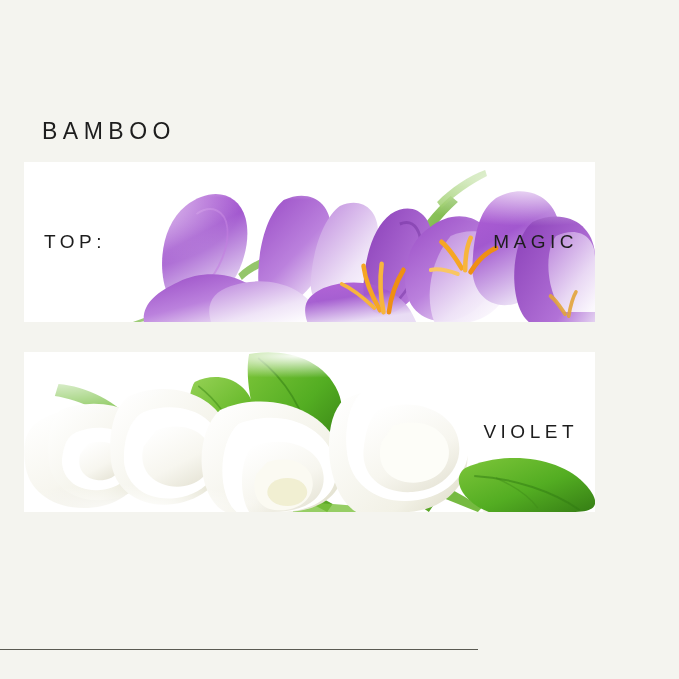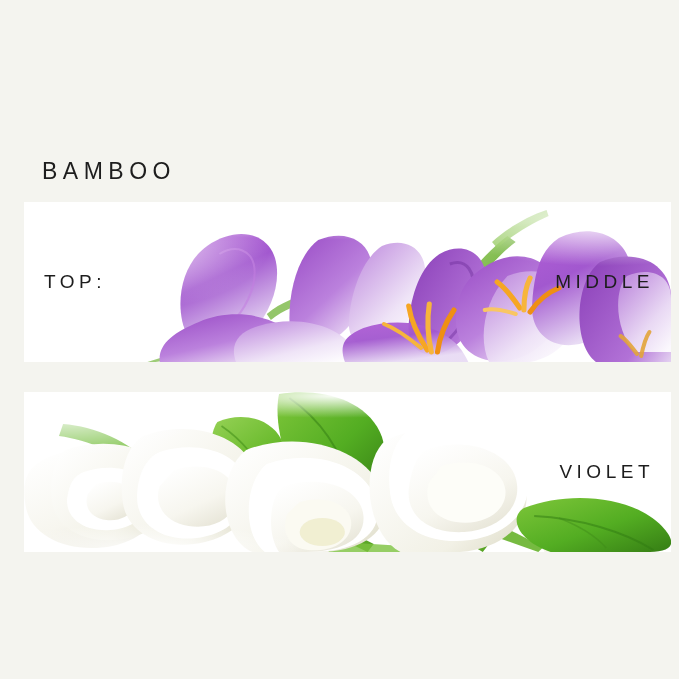--- a/index.html
+++ b/index.html
@@ -12,40 +12,39 @@
     background: #f4f4ef;
     font-family: "Liberation Sans", sans-serif;
     overflow: hidden;
     position: relative;
   }
 
   .page {
     position: absolute;
     inset: 0;
     background: #f4f4ef;
-    margin-top: 40px;
   }
 
   
   .product-title {
     position: absolute;
     left: 42px;
     top: 118px;
     font-size: 23px;
     font-weight: 300;
     letter-spacing: 5.5px;
     color: #1d1d1d;
     white-space: nowrap;
   }
 
   
   .banner {
     position: absolute;
     left: 24px;
-    width: 647px;
+    width: 571px;
     height: 160px;
     background: #ef4444;
     overflow: hidden;
   }
   .banner-top    { top: 162px; }
   .banner-middle { top: 352px; }
 
   .banner-label,
   .banner-value {
     position: absolute;
@@ -181,21 +180,21 @@
           <path d="M600 154 C 602 144, 604 136, 608 130" stroke-width="4"></path>
         </g>
 
         <ellipse cx="90" cy="40" rx="150" ry="70" fill="url(#vglow)"></ellipse>
         <ellipse cx="560" cy="18" rx="160" ry="46" fill="url(#vglow)"></ellipse>
         <ellipse cx="300" cy="8" rx="220" ry="30" fill="url(#vglow)"></ellipse>
       </svg>
     </div>
 
     <div class="banner-label">TOP:</div>
-    <div class="banner-value">MIDDLE</div>
+    <div class="banner-value">MAGIC</div>
   </div>
 
   <div class="banner banner-middle">
 
     <div class="art">
       <svg viewBox="0 0 629 160" preserveAspectRatio="none" aria-hidden="true">
         <defs>
           <linearGradient id="jpet1" x1="0.2" y1="0" x2="0.8" y2="1">
             <stop offset="0%" stop-color="#ffffff"></stop>
             <stop offset="60%" stop-color="#f7f6ef"></stop>

